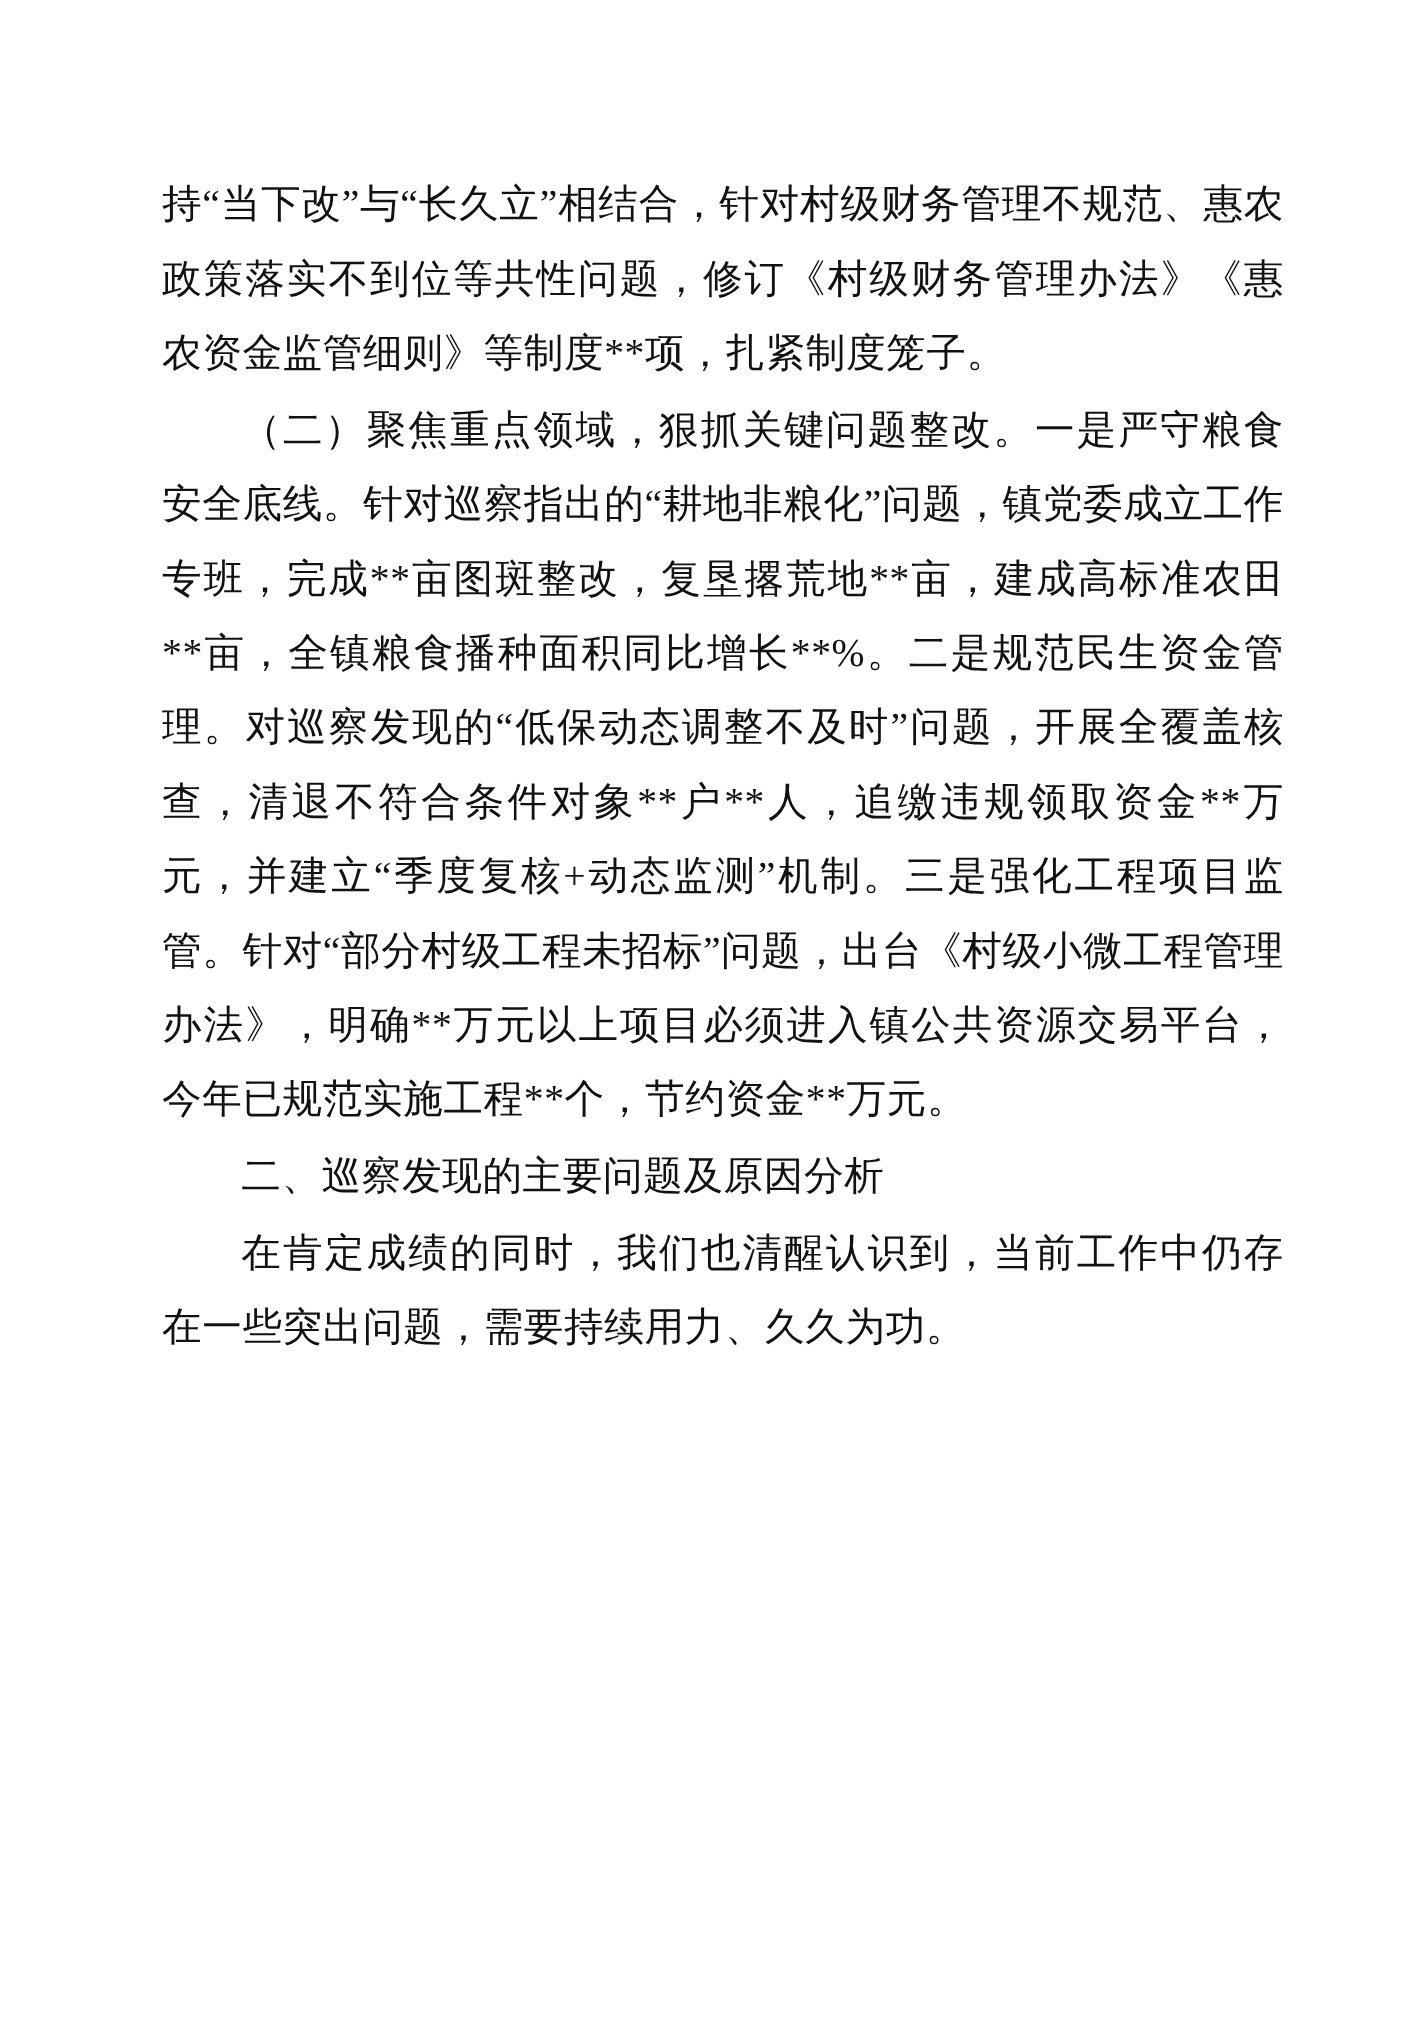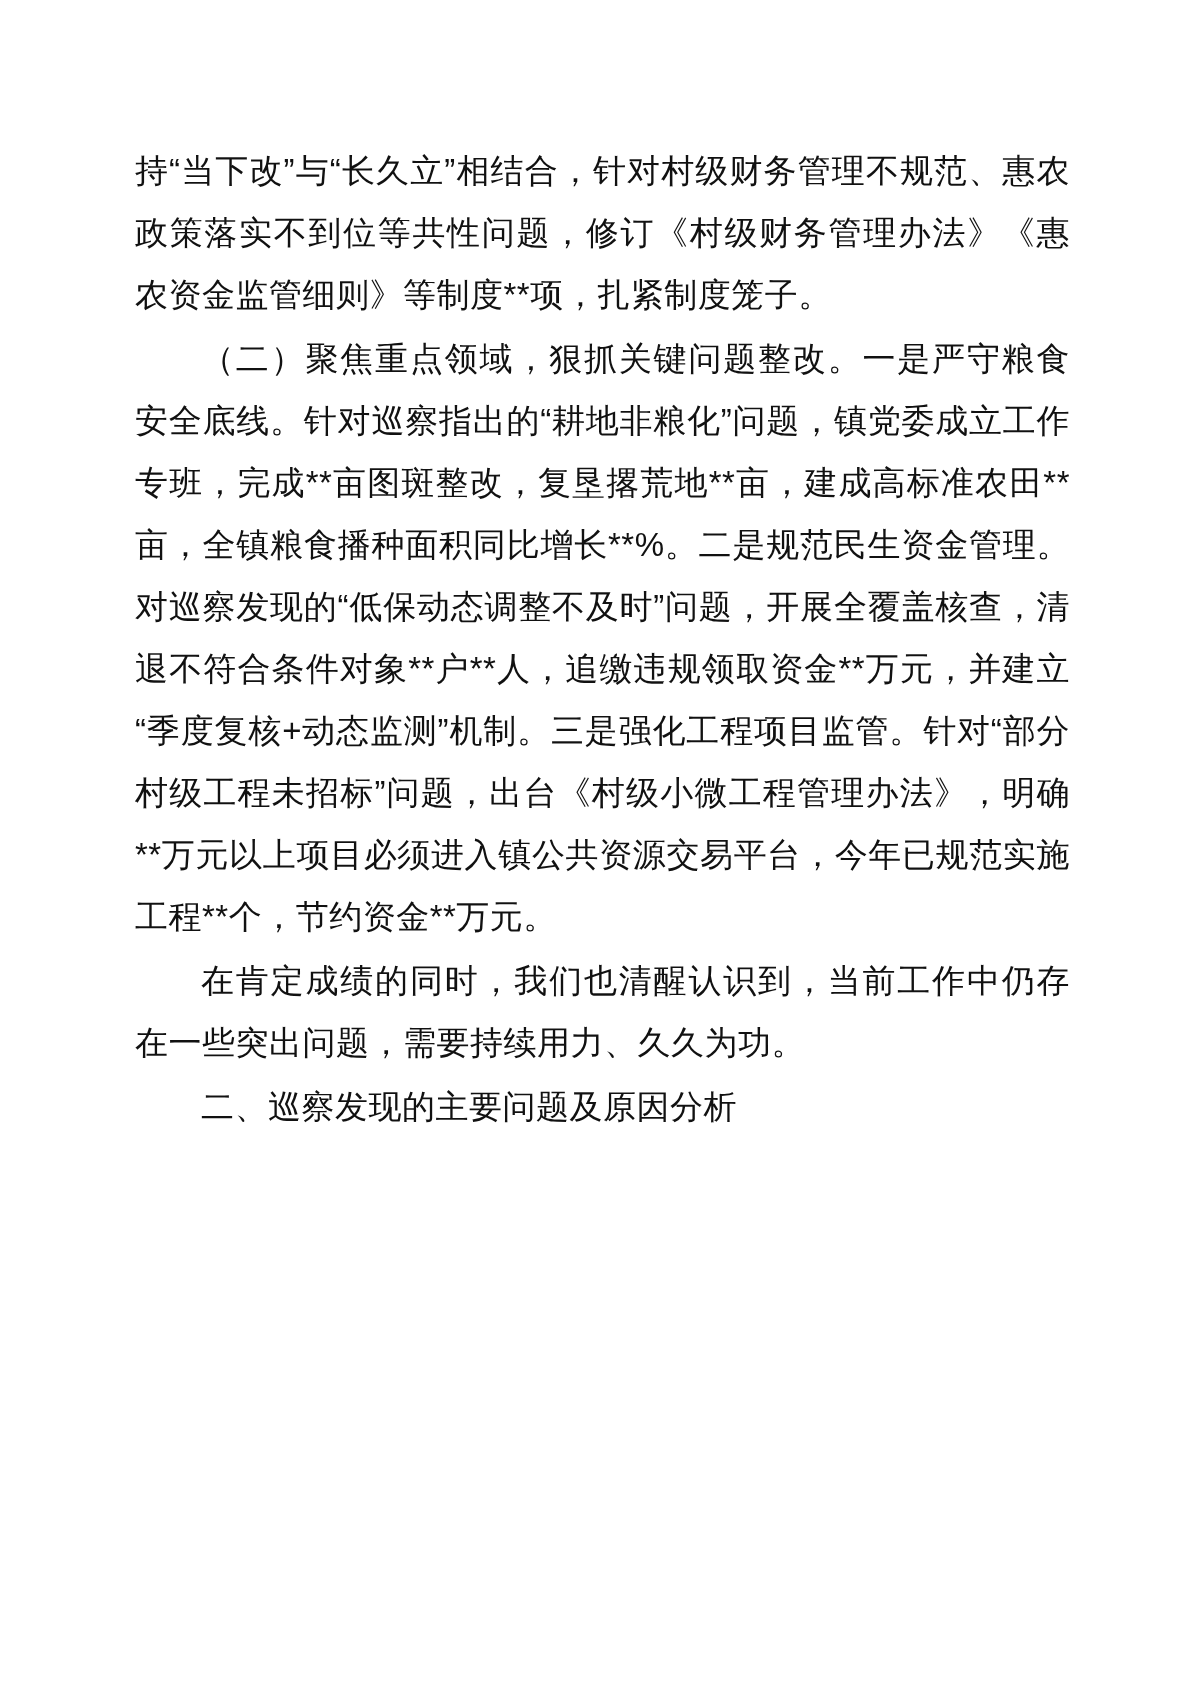--- a/index.html
+++ b/index.html
@@ -8,21 +8,21 @@
     padding: 0;
     background: #ffffff;
   }
   .page {
     position: relative;
     width: 1190px;
     height: 1683px;
     background: #ffffff;
     box-sizing: border-box;
     padding: 140px 120px 120px 135px;
-    font-family: Liberation Sans, sans-serif;
+    font-family: Liberation Serif, serif;
   }
   .doc-body {
     font-size: 33px;
     line-height: 1.88;
     color: #111111;
     text-align: justify;
     text-justify: inter-ideograph;
     letter-spacing: 0.5px;
   }
   .para {
@@ -36,16 +36,16 @@
     text-indent: 2em;
   }
 </style>
 </head>
 <body>
 
 <div class="page">
   <div class="doc-body">
     <p class="para">持“当下改”与“长久立”相结合，针对村级财务管理不规范、惠农政策落实不到位等共性问题，修订《村级财务管理办法》《惠农资金监管细则》等制度**项，扎紧制度笼子。</p>
     <p class="para indent">（二）聚焦重点领域，狠抓关键问题整改。一是严守粮食安全底线。针对巡察指出的“耕地非粮化”问题，镇党委成立工作专班，完成**亩图斑整改，复垦撂荒地**亩，建成高标准农田**亩，全镇粮食播种面积同比增长**%。二是规范民生资金管理。对巡察发现的“低保动态调整不及时”问题，开展全覆盖核查，清退不符合条件对象**户**人，追缴违规领取资金**万元，并建立“季度复核+动态监测”机制。三是强化工程项目监管。针对“部分村级工程未招标”问题，出台《村级小微工程管理办法》，明确**万元以上项目必须进入镇公共资源交易平台，今年已规范实施工程**个，节约资金**万元。</p>
+    <p class="para heading">二、巡察发现的主要问题及原因分析</p>
     <p class="para indent">在肯定成绩的同时，我们也清醒认识到，当前工作中仍存在一些突出问题，需要持续用力、久久为功。</p>
-    <p class="para heading">二、巡察发现的主要问题及原因分析</p>
   </div>
 </div>
 
 </body></html>

